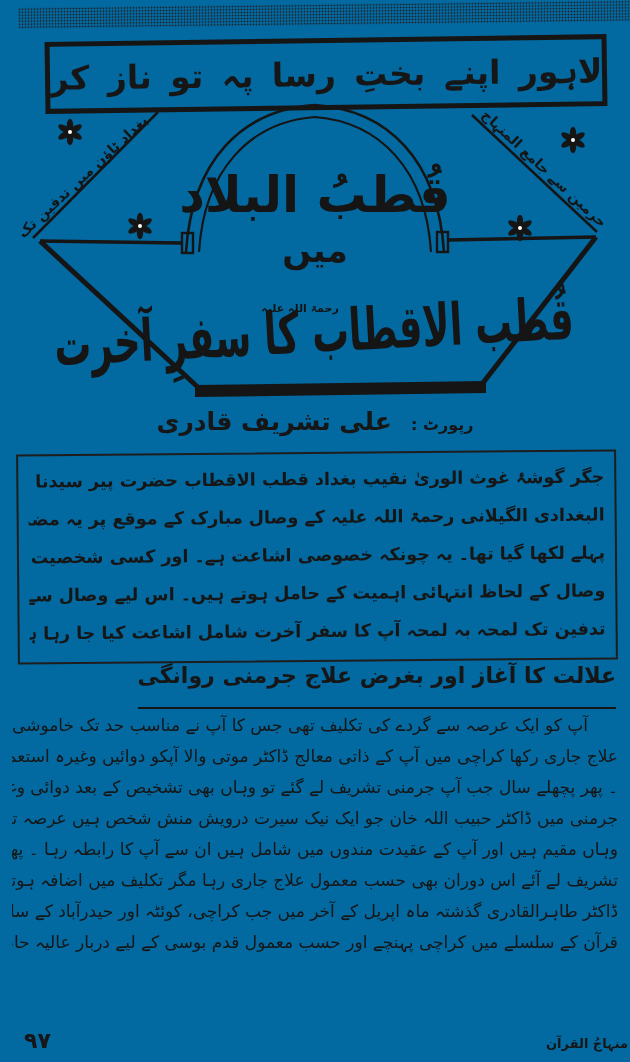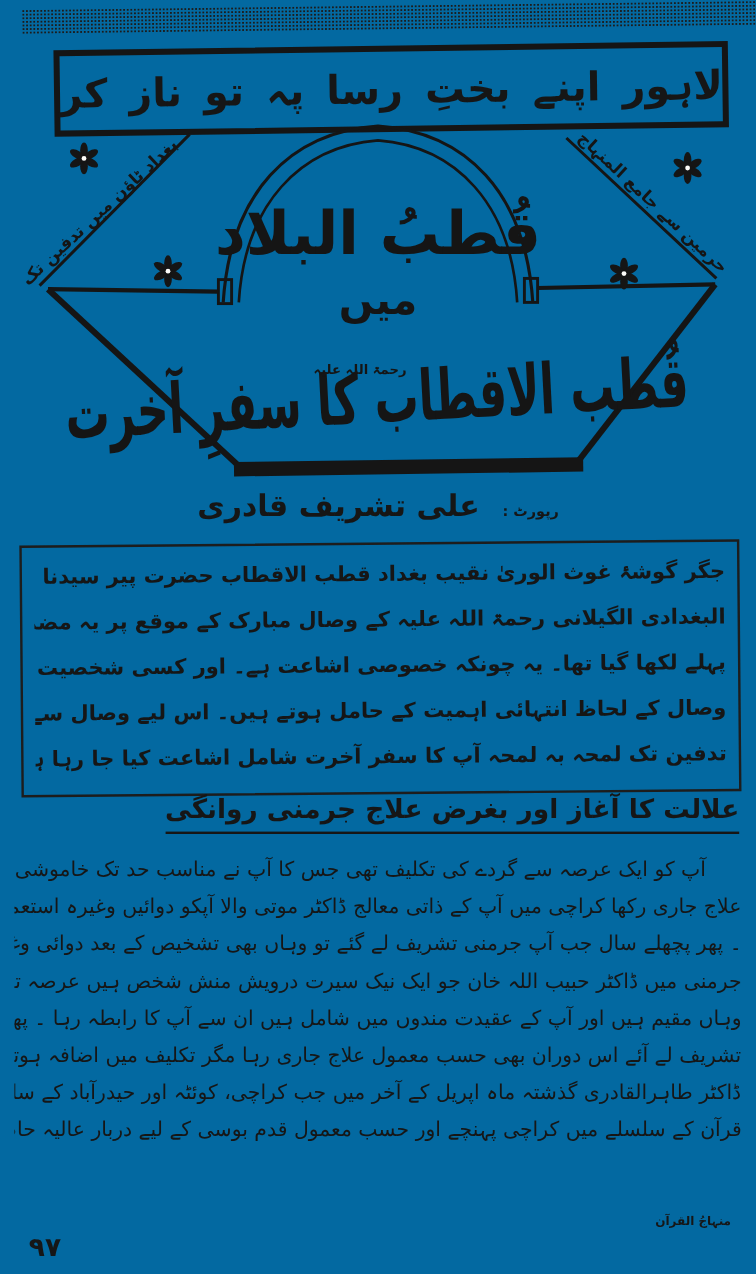--- a/index.html
+++ b/index.html
@@ -17,44 +17,44 @@
     display:flex;align-items:center;justify-content:center;}
   .verse-text{font-size:33px;font-weight:bold;direction:rtl;white-space:nowrap;
     word-spacing:7px;letter-spacing:0;}
 
   
   .masthead{position:absolute;left:0;top:100px;width:630px;height:300px;}
   .masthead text{font-family:"DejaVu Sans",sans-serif;font-weight:bold;fill:#151515;}
 
   
   .byline{position:absolute;left:0;top:407px;width:630px;text-align:center;direction:rtl;}
-  .byline-label{font-size:12px;font-weight:bold;margin-left:14px;}
+  .byline-label{font-size:16px;font-weight:bold;margin-left:14px;}
   .byline-reporter{font-size:25px;font-weight:bold;}
 
   
   .intro-box{position:absolute;left:17px;top:452px;width:576px;height:194px;
     border:2px solid #1d1d1d;transform:rotate(-0.5deg);padding:6px 10px;}
   .intro-line{direction:rtl;white-space:nowrap;overflow:hidden;height:38px;line-height:38px;
     font-size:17.5px;font-weight:bold;text-align:justify;text-align-last:justify;}
   .intro-line.center{text-align-last:center;}
 
   
   .section-heading{position:absolute;right:14px;top:663px;direction:rtl;}
   .section-heading span{display:inline-block;font-size:22px;font-weight:bold;
-    padding-bottom:5px;border-bottom:2.5px solid #161616;white-space:nowrap;}
+    padding-bottom:19px;border-bottom:2.5px solid #161616;white-space:nowrap;}
 
   
   .body-text{position:absolute;left:12px;top:710px;width:606px;}
   .body-line{direction:rtl;white-space:nowrap;overflow:hidden;height:31px;line-height:31px;
     font-size:17px;text-align:justify;text-align-last:justify;}
   .body-line.indent{padding-right:30px;}
 
   
   .page-number{position:absolute;left:24px;top:1028px;font-size:22px;font-weight:bold;}
-  .footer-mark{position:absolute;left:546px;top:1012px;font-size:10px;font-weight:bold;
+  .footer-mark{position:absolute;left:546px;top:1036px;font-size:13px;font-weight:bold;
     direction:rtl;white-space:nowrap;}
 </style>
 </head>
 <body>
 
 <div class="page">
 
   <div class="texture-band"></div>
 
   <div class="verse-box">

